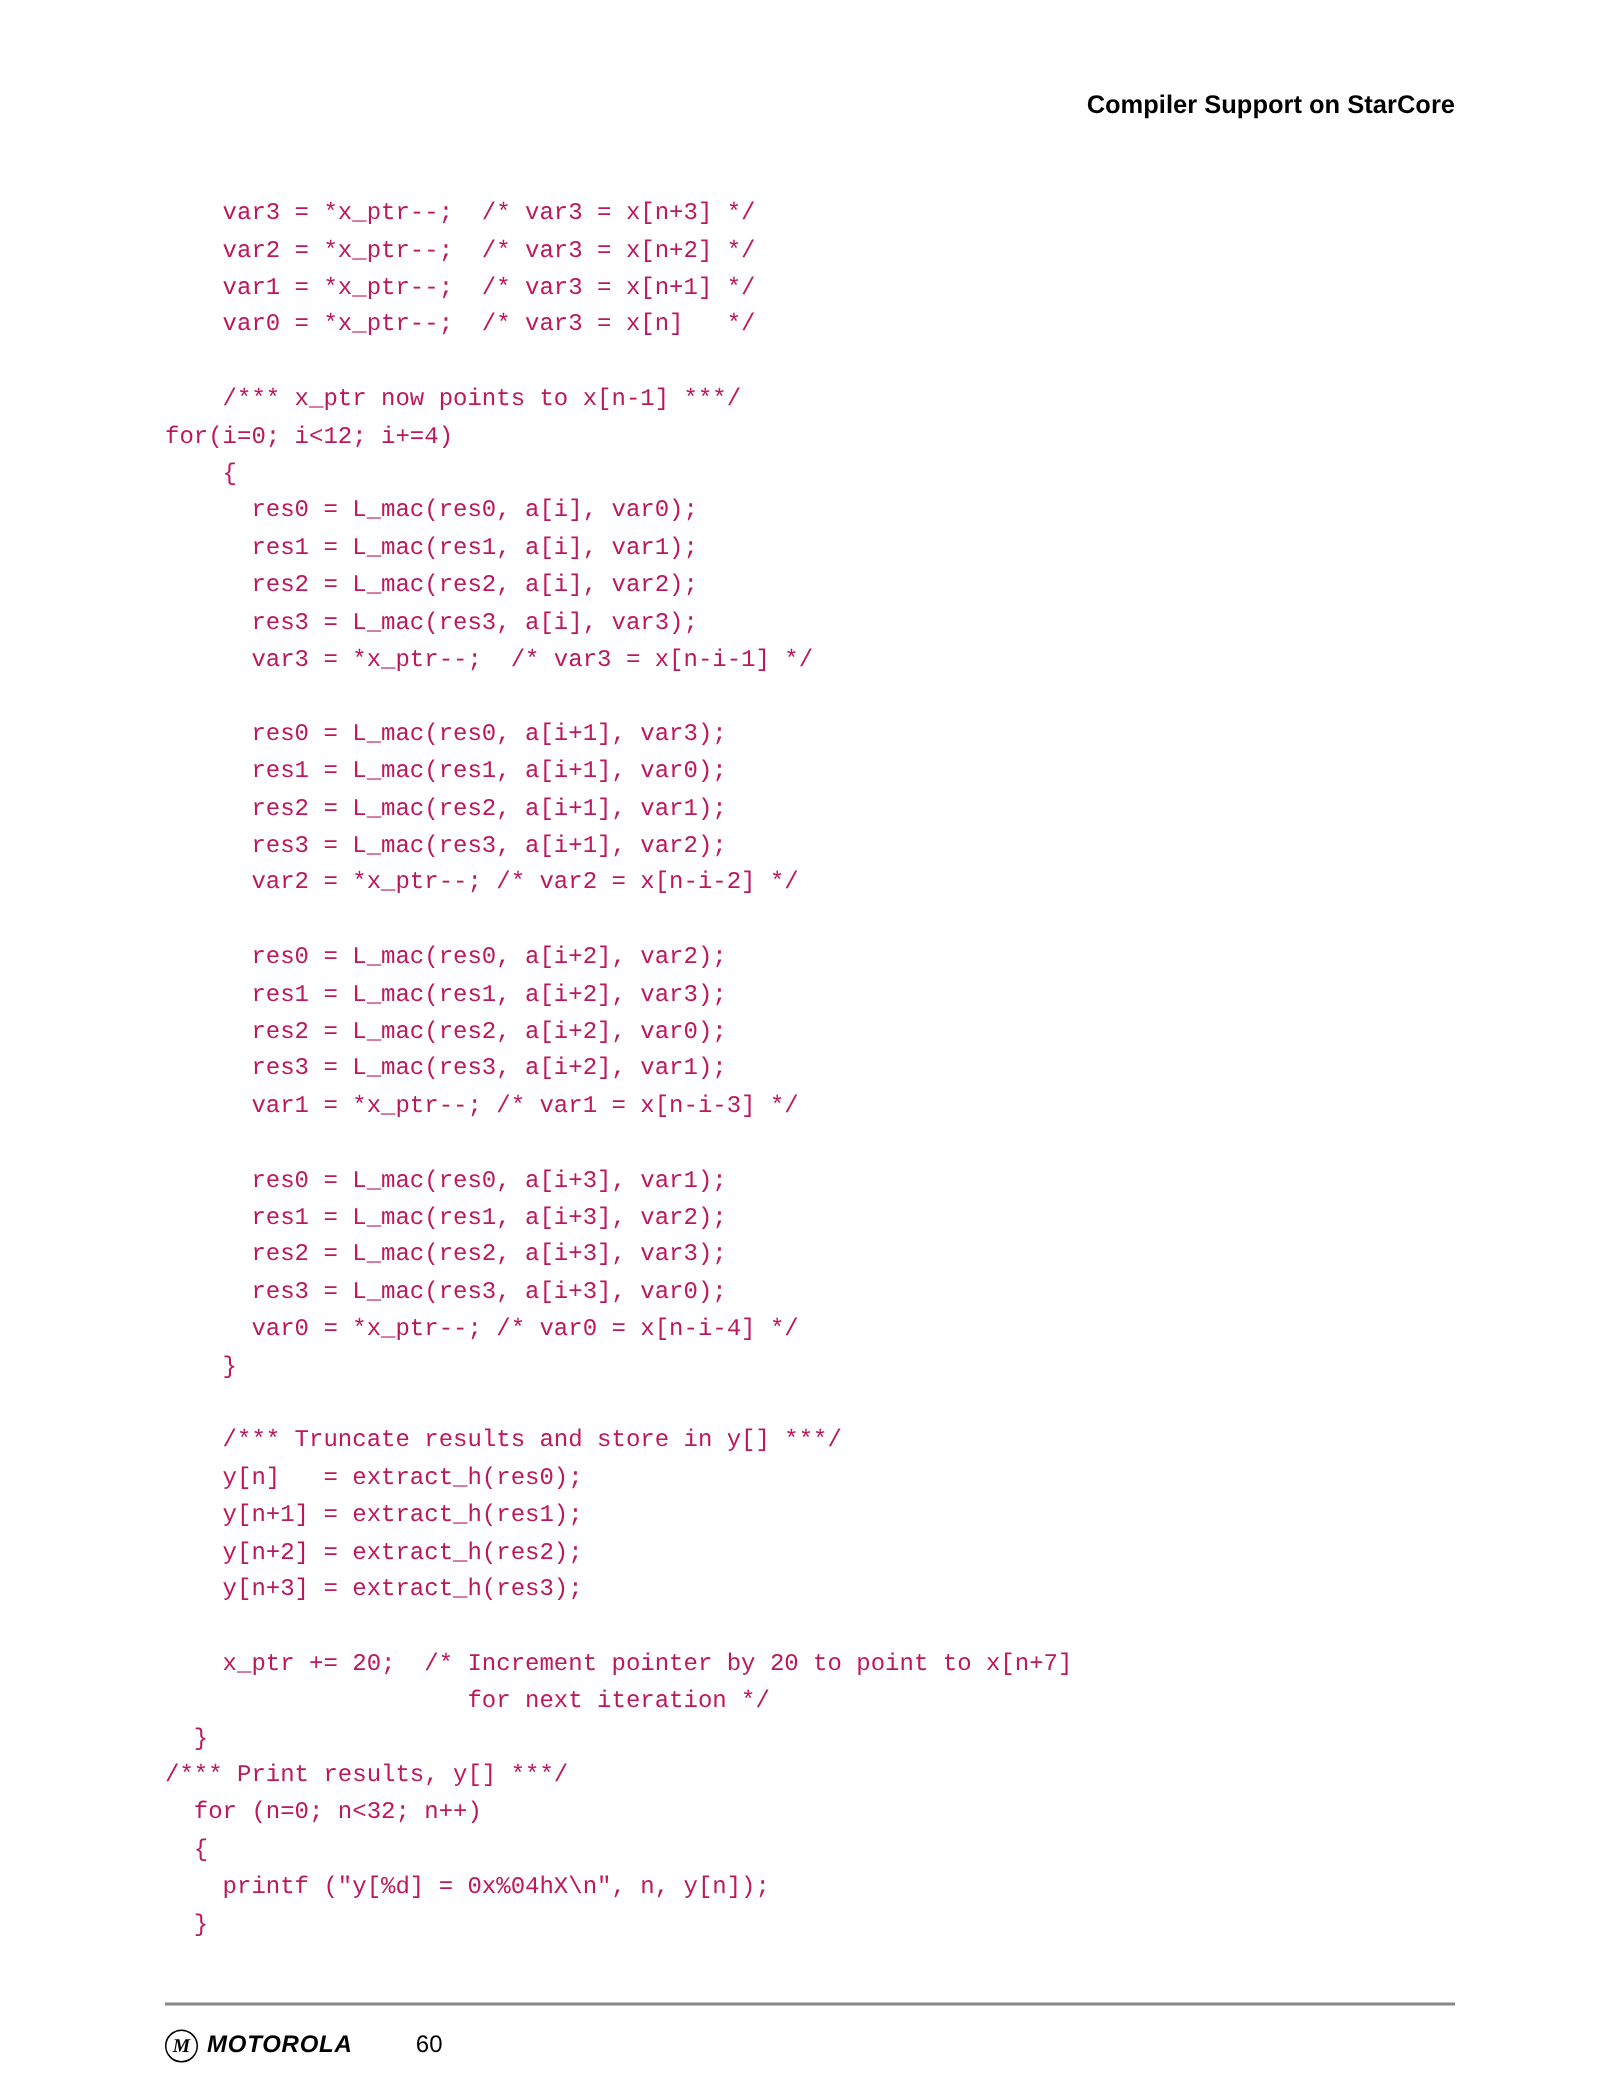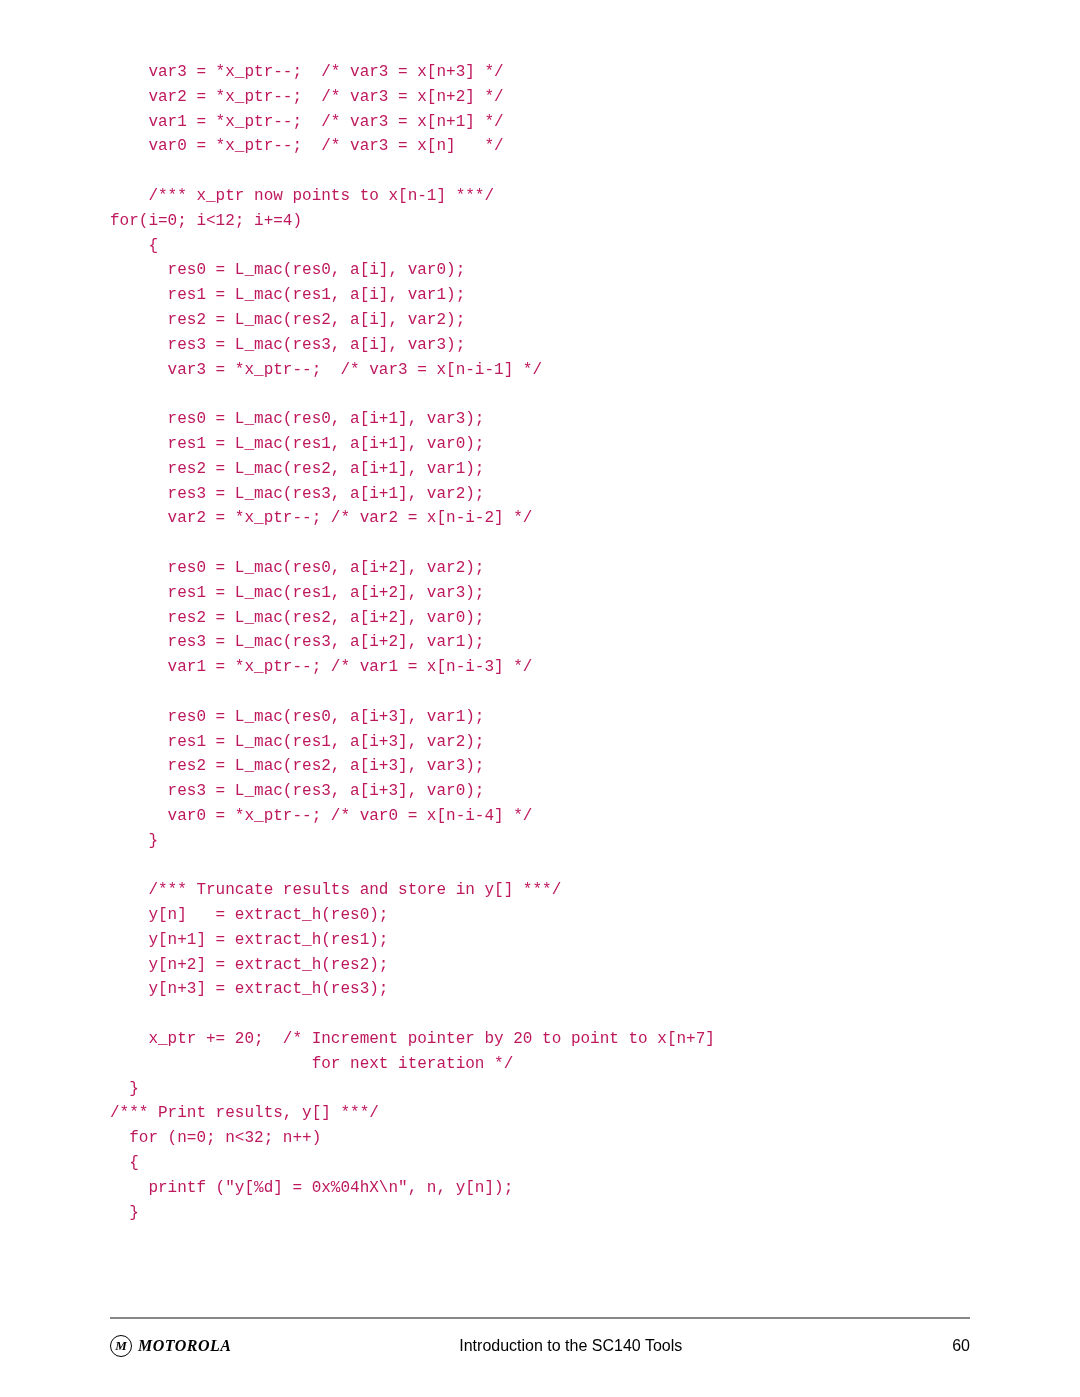--- a/index.html
+++ b/index.html
@@ -54,41 +54,42 @@
     border-radius: 50%;
     display: flex;
     align-items: center;
     justify-content: center;
     font-family: Georgia, serif;
     font-weight: bold;
     font-size: 13px;
     font-style: italic;
   }
   .brand {
-    font-family: Liberation Serif, serif;
+    font-family: Liberation Sans, sans-serif;
     font-weight: 900;
     font-style: italic;
     font-size: 16px;
     letter-spacing: 0.5px;
   }
   .footer-center {
     flex: 1;
     text-align: center;
     font-size: 16px;
   }
   .footer-right {
     width: 60px;
     text-align: right;
     font-size: 16px;
   }
 </style>
 </head>
 <body>
 
 <div class="page">
+  <div class="section-header">Compiler Support on StarCore</div>
 
   <div class="code-block">    var3 = *x_ptr--;  /* var3 = x[n+3] */
     var2 = *x_ptr--;  /* var3 = x[n+2] */
     var1 = *x_ptr--;  /* var3 = x[n+1] */
     var0 = *x_ptr--;  /* var3 = x[n]   */
 
     /*** x_ptr now points to x[n-1] ***/
 for(i=0; i&lt;12; i+=4)
     {
       res0 = L_mac(res0, a[i], var0);
@@ -131,17 +132,16 @@
     printf ("y[%d] = 0x%04hX\n", n, y[n]);
   }</div>
 
   <div>
     <div class="footer-rule"></div>
     <div class="footer">
       <div class="footer-left">
         <span class="logo-circle">M</span>
         <span class="brand">MOTOROLA</span>
       </div>
-      <div class="footer-center">Introduction to the SC140 Tools</div>
       <div class="footer-right">60</div>
     </div>
   </div>
 </div>
 
 </body></html>

